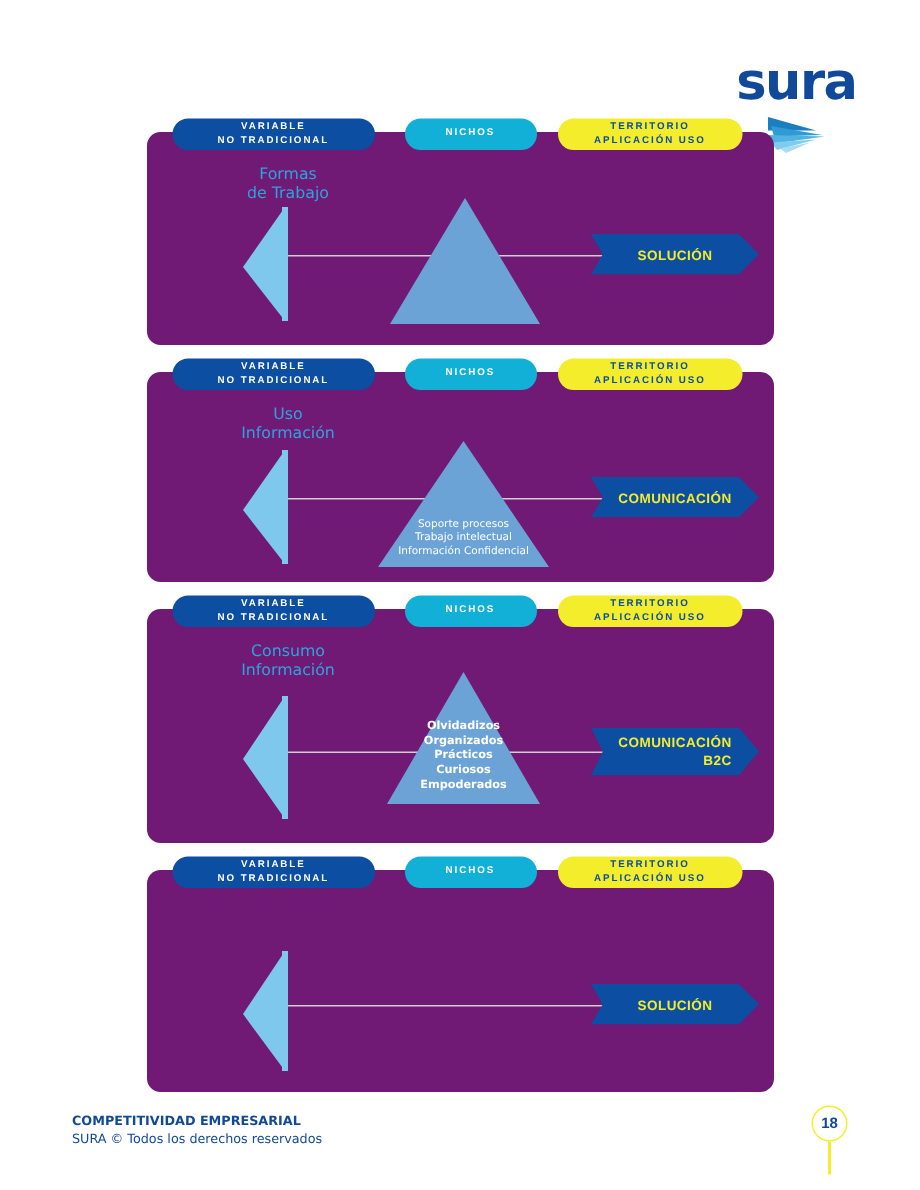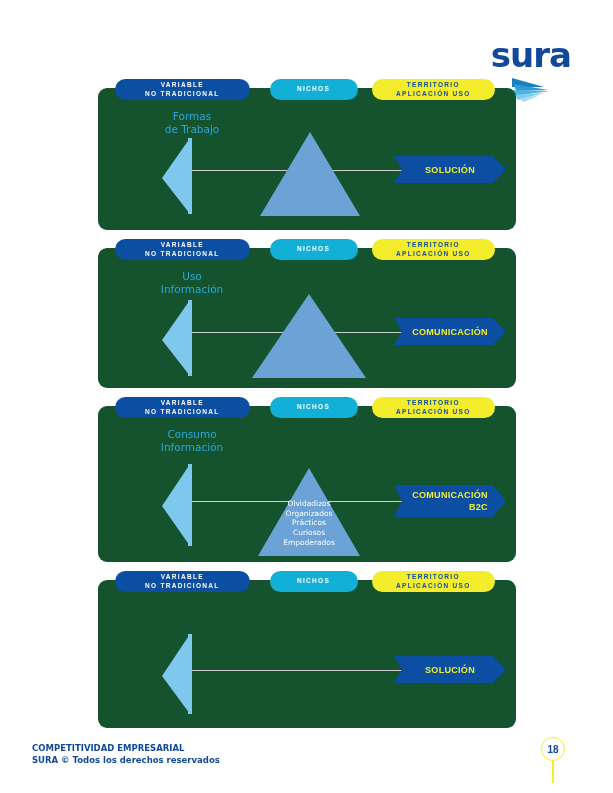--- a/index.html
+++ b/index.html
@@ -21,21 +21,21 @@
     font-size:34px; font-weight:700; letter-spacing:-1px;
     color:#10499a; line-height:1;
   }
   #logo .wing{ margin-bottom:3px; }
 
   
   #panels{ position:absolute; left:98px; top:88px; width:418px; }
 
   .panel{
     position:relative;
-    background:#14532d;
+    background:#701a75;
     border-radius:9px;
     margin-bottom:18px;
   }
   .panel.p1{height:142px;}
   .panel.p2{height:140px;}
   .panel.p3{height:156px;}
   .panel.p4{height:148px;}
 
   
   .pill-row{
@@ -82,25 +82,25 @@
     color:#f4ed2b;
     font-size:9px; font-weight:700; letter-spacing:.3px;
     display:flex; align-items:center; justify-content:center;
     text-align:right; line-height:12px;
     clip-path:polygon(0 0, 88% 0, 100% 50%, 88% 100%, 0 100%, 7% 50%);
     box-sizing:border-box;
   }
 
   
   #footer{
-    position:absolute; left:32px; bottom:27px;
+    position:absolute; left:48px; bottom:27px;
     color:#10499a; font-size:8.5px; line-height:12px;
     font-family:"DejaVu Sans", sans-serif; font-weight:700;
   }
-  #footer .l2{ font-weight:700; }
+  #footer .l2{ font-weight:400; }
 
   #pagebadge{ position:absolute; right:40px; bottom:10px; width:40px; }
   #pagebadge .circle{
     width:24px;height:24px;border-radius:50%;
     border:1.5px solid #f4ed2b; box-sizing:border-box;
     display:flex;align-items:center;justify-content:center;
     color:#10499a; font-size:10px; font-weight:700;
     margin:0 auto;
   }
   #pagebadge .stem{
@@ -193,20 +193,26 @@
       <svg width="34" height="80" viewBox="0 0 34 80">
         <path d="M30 2 L30 78 L2 42 Z" fill="#7ec8ee"></path>
         <rect x="28" y="2" width="4" height="76" fill="#7ec8ee"></rect>
       </svg>
     </div>
 
     <div class="tri" style="left:152px; top:44px;">
       <svg width="118" height="88" viewBox="0 0 118 88">
         <path d="M59 2 L116 86 L2 86 Z" fill="#6ba3d6"></path>
       </svg>
+      <div style="position:absolute;left:0;top:53px;width:118px;text-align:center;
+                  color:#fff;font-size:7px;line-height:9px;font-family:'DejaVu Sans',sans-serif;">
+        <div>Soporte procesos</div>
+        <div>Trabajo intelectual</div>
+        <div>Información Confidencial</div>
+      </div>
     </div>
 
     <div class="banner" style="left:296px; top:70px; width:112px; height:27px;">
       <div>
         <div>COMUNICACIÓN</div>
       </div>
     </div>
   </div>
 
   <div class="panel p3">
@@ -231,21 +237,21 @@
 
     <div class="connector" style="top:95px;"></div>
 
     <div class="left-arrow" style="left:62px; top:56px;">
       <svg width="34" height="86" viewBox="0 0 34 86">
         <path d="M30 2 L30 84 L2 44 Z" fill="#7ec8ee"></path>
         <rect x="28" y="2" width="4" height="82" fill="#7ec8ee"></rect>
       </svg>
     </div>
 
-    <div class="tri" style="left:158px; top:60px;">
+    <div class="tri" style="left:158px; top:40px;font-weight:bold;">
       <svg width="106" height="92" viewBox="0 0 106 92">
         <path d="M53 2 L104 90 L2 90 Z" fill="#6ba3d6"></path>
       </svg>
       <div style="position:absolute;left:0;top:33px;width:106px;text-align:center;
                   color:#fff;font-size:7.5px;line-height:9.7px;font-family:'DejaVu Sans',sans-serif;">
         <div>Olvidadizos</div>
         <div>Organizados</div>
         <div>Prácticos</div>
         <div>Curiosos</div>
         <div>Empoderados</div>

